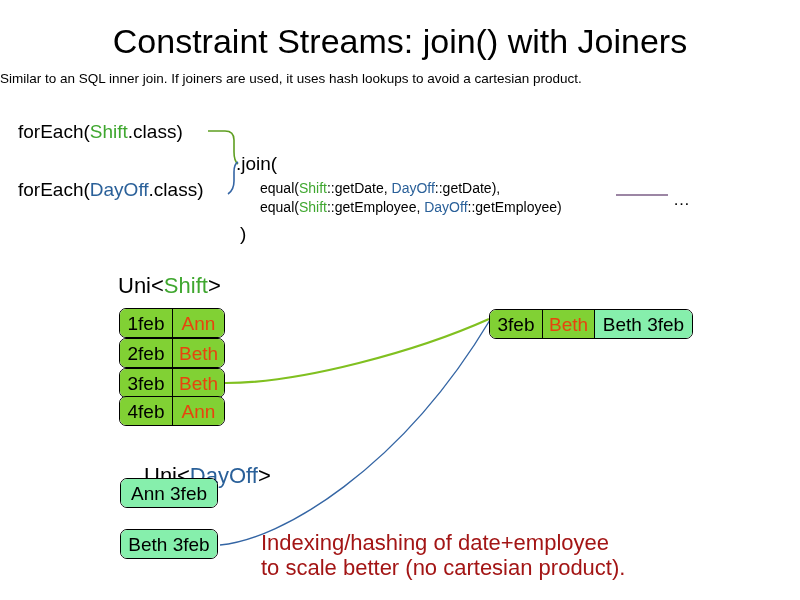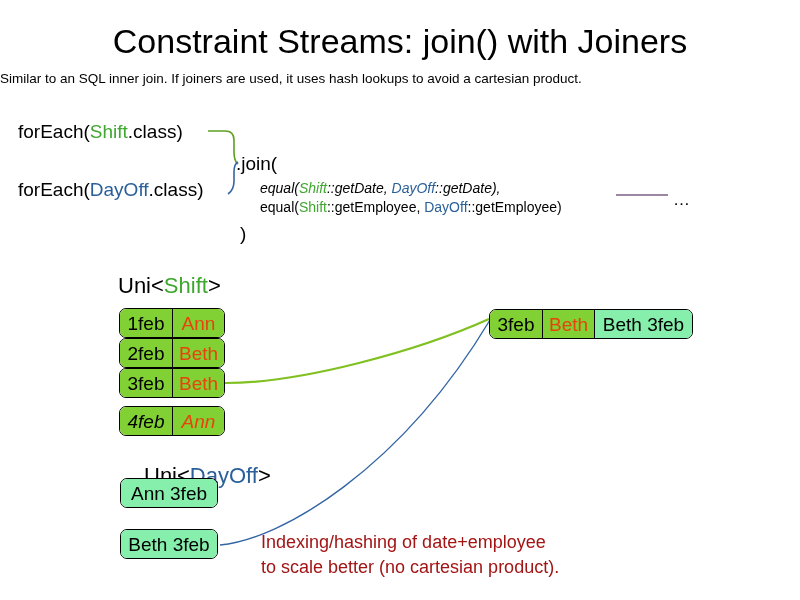--- a/index.html
+++ b/index.html
@@ -60,21 +60,21 @@
   .code-small {
     position: absolute;
     font-size: 14px;
     line-height: 19px;
     white-space: nowrap;
   }
   .foreach-shift  { left: 18px;  top: 120px; }
   .foreach-dayoff { left: 18px;  top: 178px; }
   .join-open      { left: 236px; top: 152px; }
   .join-close     { left: 240px; top: 222px; }
-  .equal-1        { left: 260px; top: 179px; font-style: italic; }
+  .equal-1        { left: 260px; top: 179px; }
   .equal-2        { left: 260px; top: 198px; }
   .ellipsis {
     position: absolute;
     left: 673px; top: 190px;
     font-size: 17px;
     line-height: 20px;
   }
 
   .t-shift  { color: #3FA72F; }
   .t-dayoff { color: #2A6099; }
@@ -115,37 +115,37 @@
   .cell-blue  { background: #86efac; }
   .txt-dark   { color: #000000; }
   .txt-orange { color: #E8430E; }
 
   .shift-row  { left: 119px; }
   .shift-row .cell-date { width: 52px; }
   .shift-row .cell-name { width: 52px; }
   .shift-r1 { top: 308px; }
   .shift-r2 { top: 338px; }
   .shift-r3 { top: 368px; }
-  .shift-r4 { top: 406px; font-style: italic; }
+  .shift-r4 { top: 396px; }
 
   .dayoff-row { left: 120px; }
   .dayoff-row .cell-one { width: 96px; }
   .dayoff-r1 { top: 478px; }
   .dayoff-r2 { top: 529px; }
 
   .bi-row { left: 489px; top: 309px; }
   .bi-row .cell-date { width: 52px; }
   .bi-row .cell-name { width: 52px; }
   .bi-row .cell-pair { width: 98px; }
 
   
   .annotation {
     position: absolute;
     left: 261px; top: 530px;
-    font-size: 18px;
+    font-size: 22px;
     line-height: 25px;
     color: #A31515;
     white-space: nowrap;
   }
   .annotation div { white-space: nowrap; }
 </style>
 </head>
 <body>
 
 <div class="slide">

